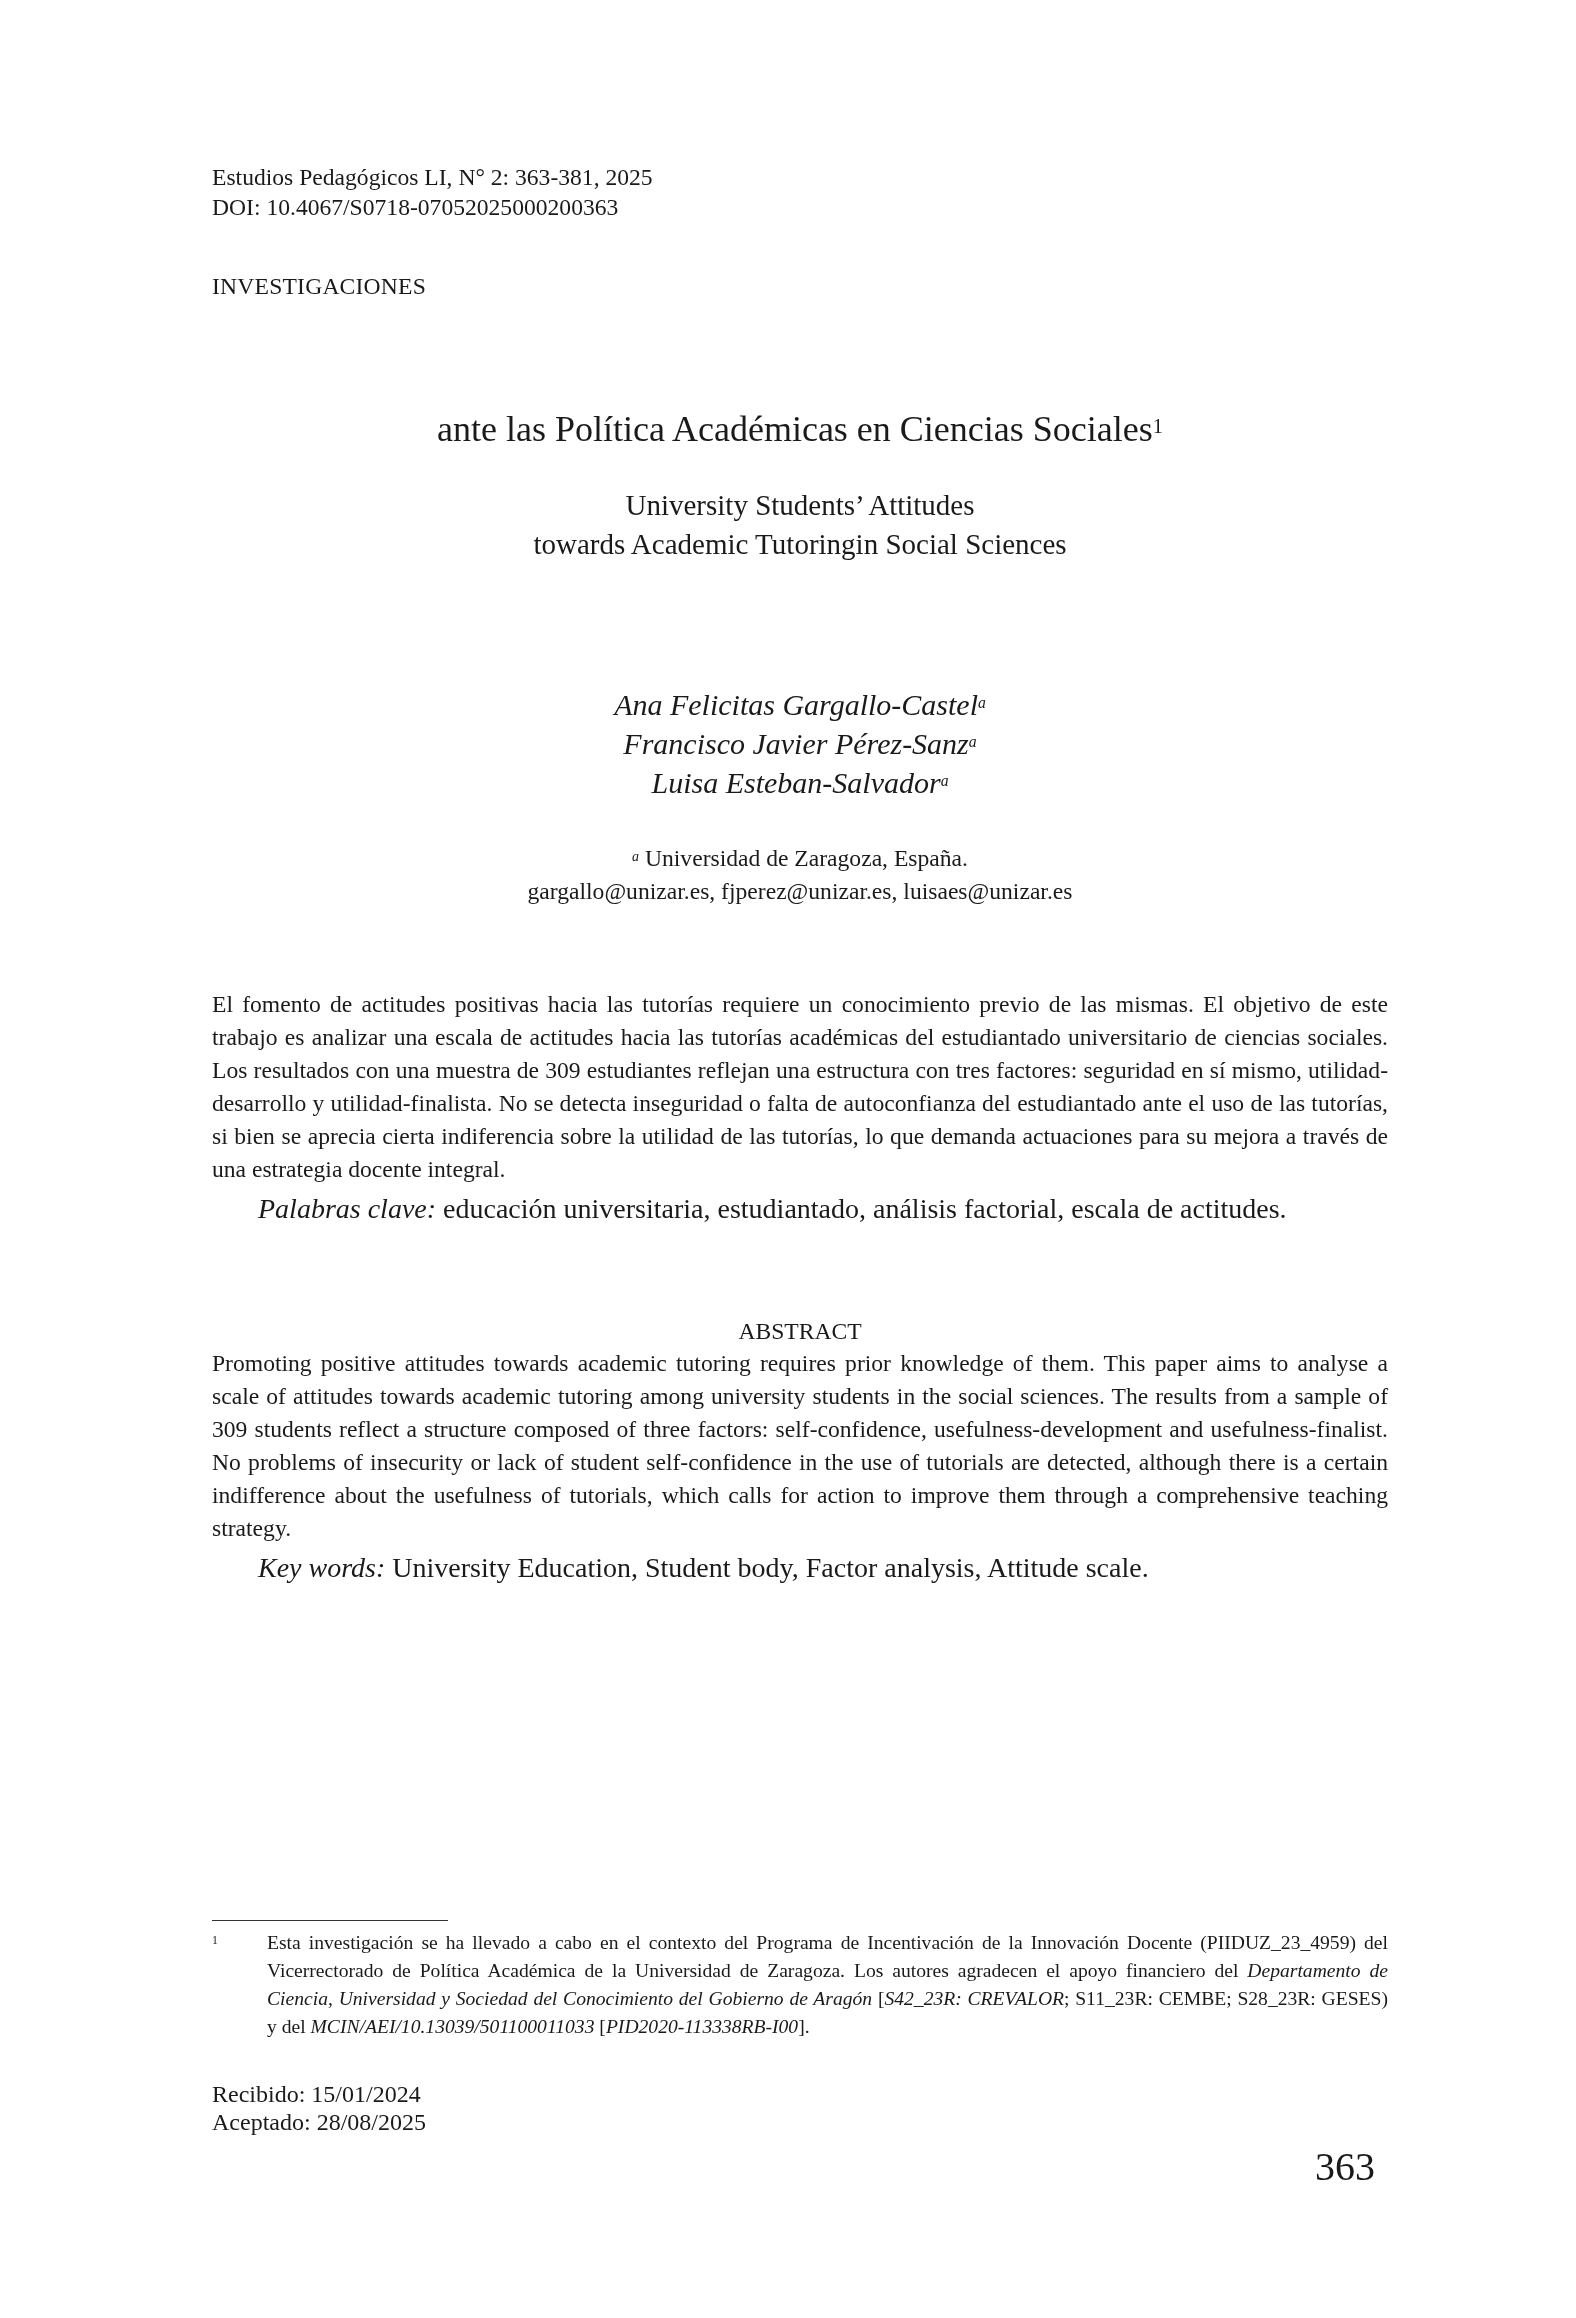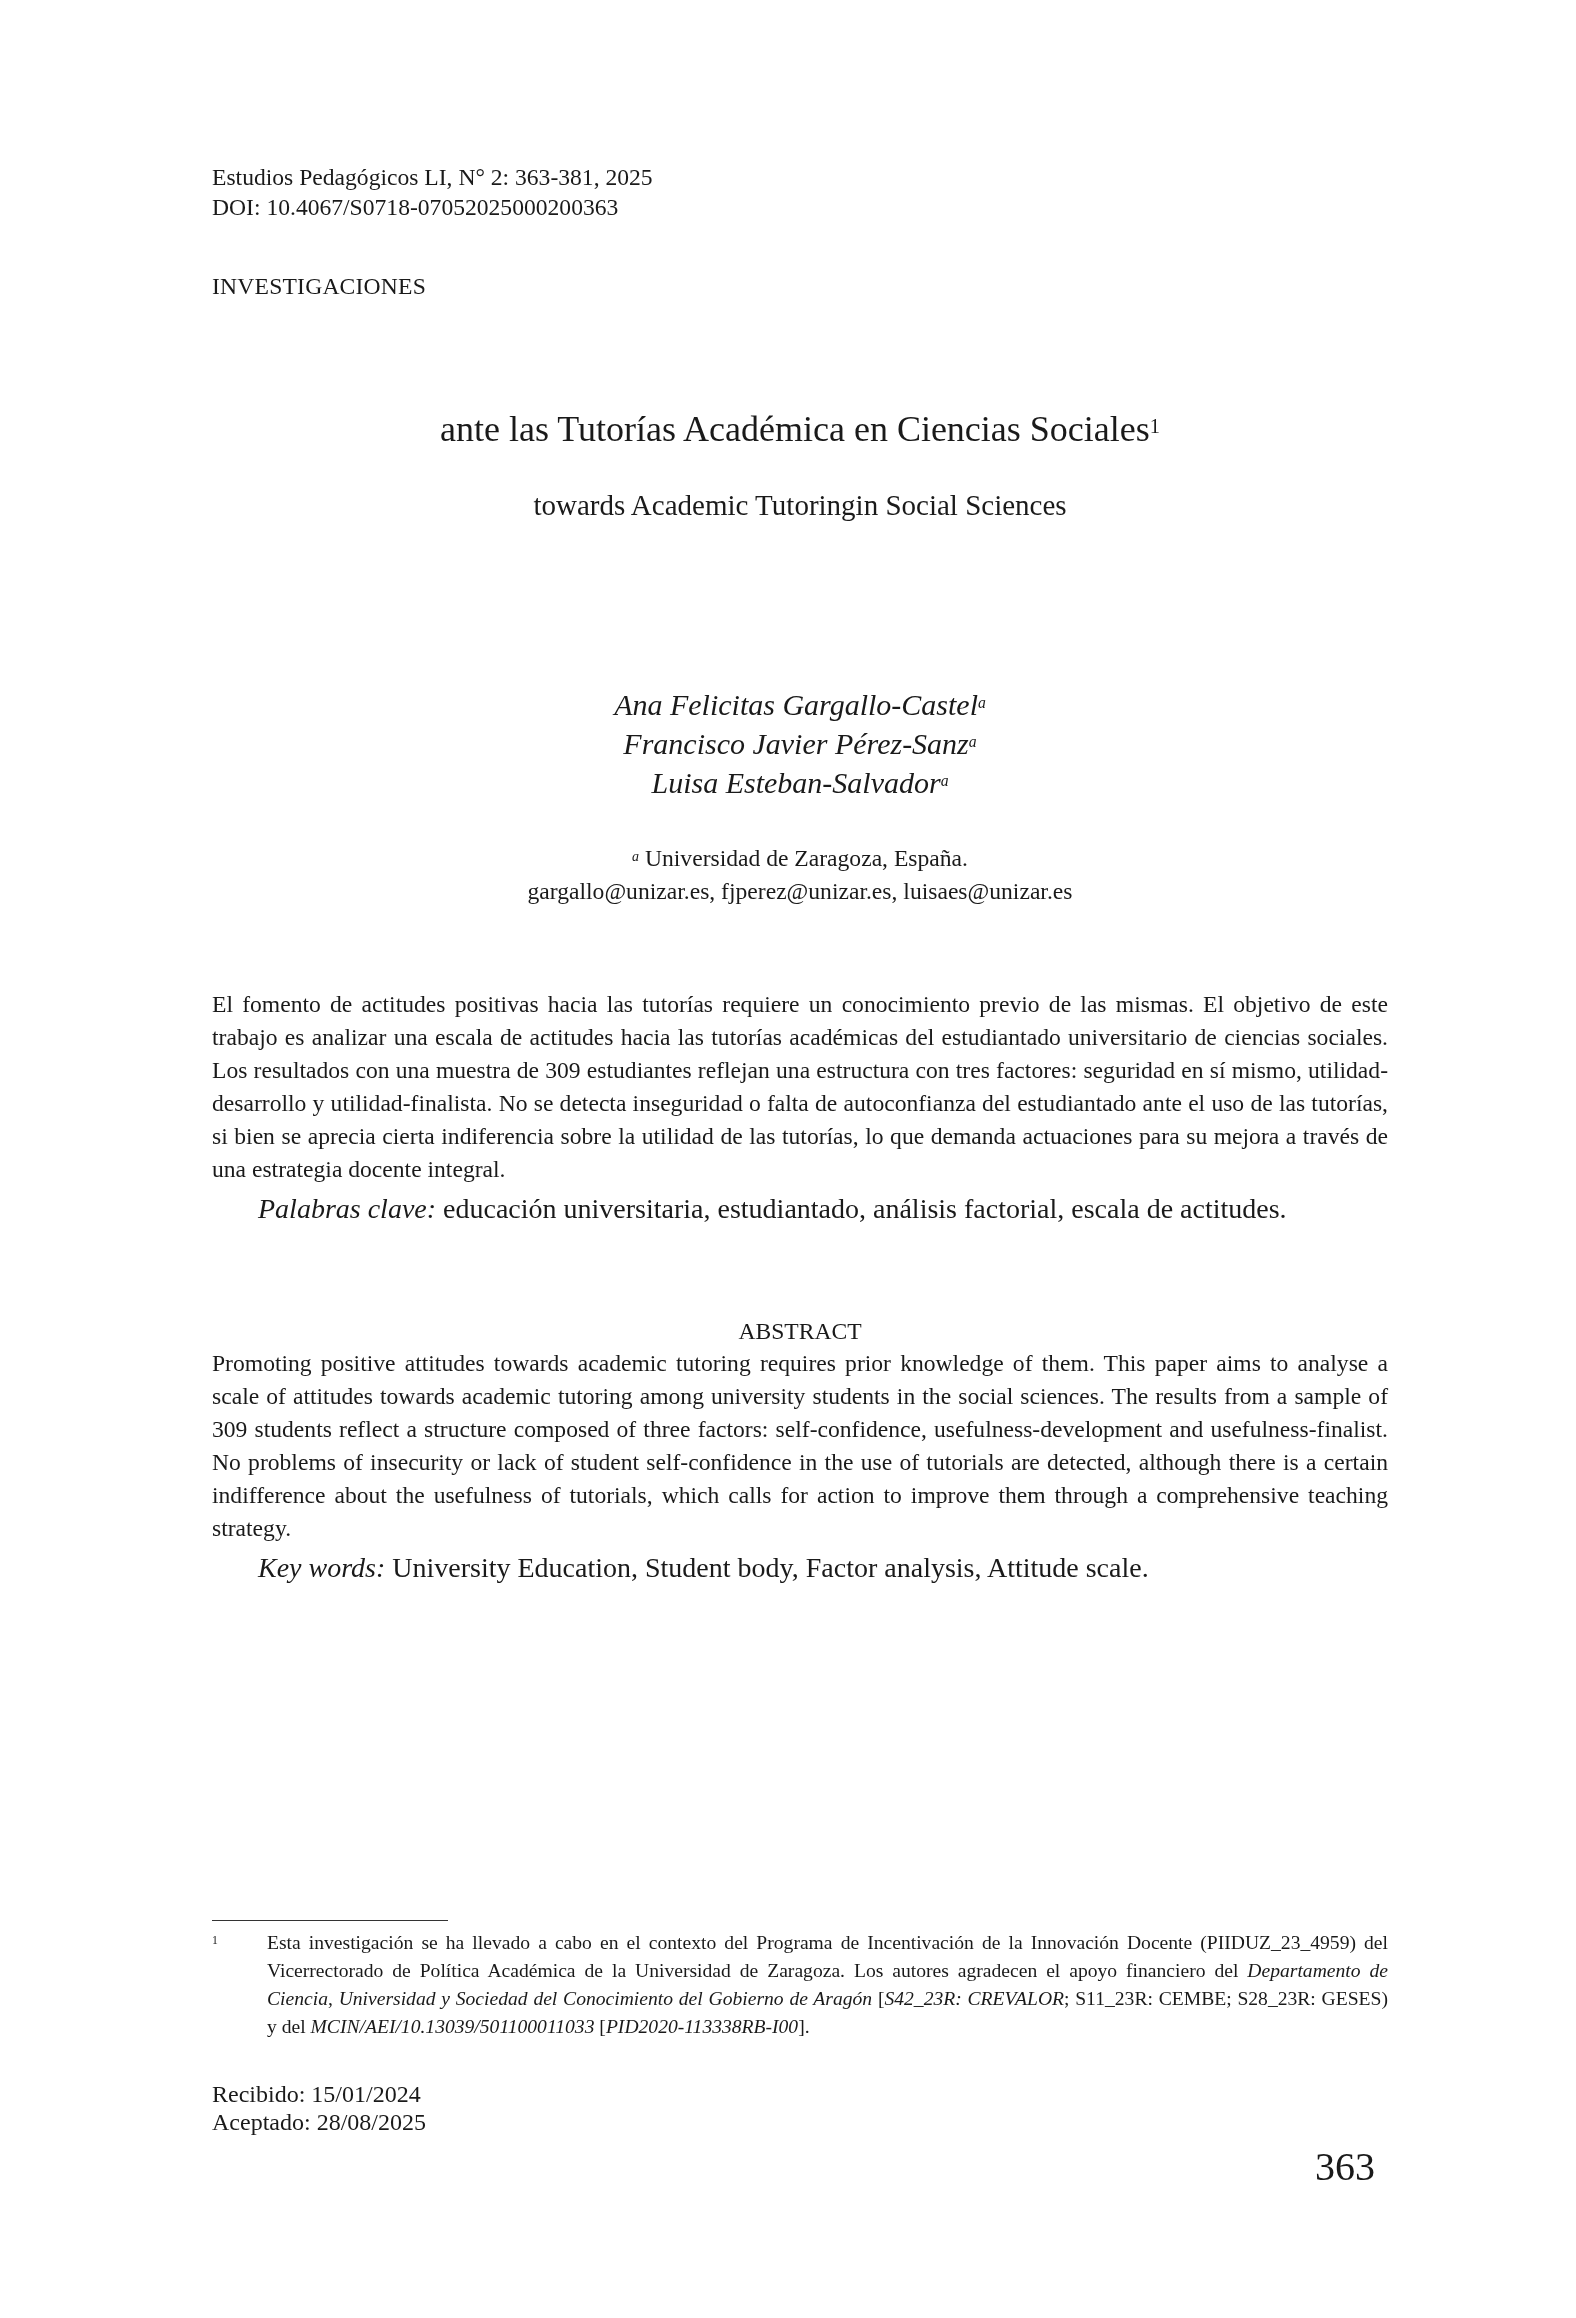--- a/index.html
+++ b/index.html
@@ -37,23 +37,24 @@
 
 <div class="abs running-head">
   <div>Estudios Pedagógicos LI, N° 2: 363-381, 2025</div>
   <div>DOI: 10.4067/S0718-07052025000200363</div>
 </div>
 
 <div class="abs section-label">INVESTIGACIONES</div>
 
 <div class="abs title-block">
   <div class="title-es">
-    <div><span>ante las Tutorías Académica en Ciencias Sociales</span><sup>1</sup></div>
+    <div><span>ante las Política Académicas en Ciencias Sociales</span><sup>1</sup></div>
   </div>
   <div class="title-en">
+    <div>University Students’ Attitudes</div>
     <div>towards Academic Tutoringin Social Sciences</div>
   </div>
 </div>
 
 <div class="abs authors">
   <div><span>Ana Felicitas Gargallo-Castel</span><sup>a</sup></div>
   <div><span>Francisco Javier Pérez-Sanz</span><sup>a</sup></div>
   <div><span>Luisa Esteban-Salvador</span><sup>a</sup></div>
 </div>
 

